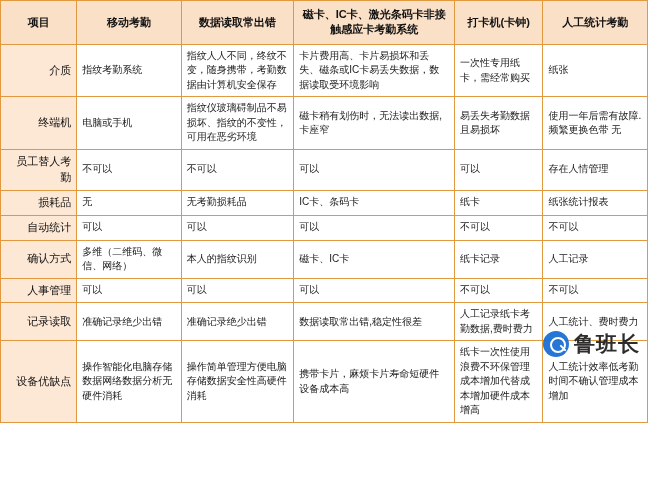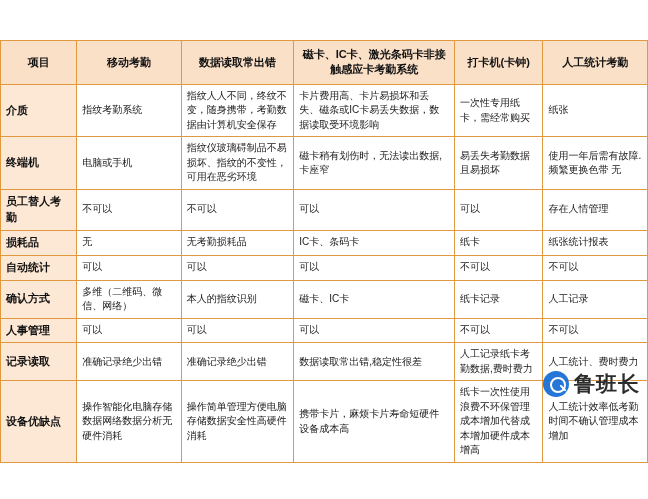--- a/index.html
+++ b/index.html
@@ -27,22 +27,22 @@
     background:#fbe0c8;
     font-weight:bold;
     text-align:center;
     font-size:11px;
     color:#111;
     padding:6px 4px;
     line-height:1.4;
   }
   tbody td.rowhead{
     background:#fde8d6;
-    font-weight:bold;
-    text-align:left;
+    font-weight:normal;
+    text-align:right;
     font-size:11px;
     color:#111;
   }
   tbody td.cell{
     background:#ffffff;
     text-align:left;
   }
   .col0{width:76px;}
   .col1{width:104px;}
   .col2{width:112px;}
@@ -75,21 +75,21 @@
     position:absolute;left:16px;top:16px;
     width:8px;height:2px;background:#fff;
     transform:rotate(45deg);
     border-radius:1px;
   }
   .wm-text{
     font-size:21px;font-weight:bold;color:#222;
     letter-spacing:1px;
     text-shadow:0 1px 0 #fff;
   }
-  .wrap{position:relative;width:648px;height:380px;margin-top:40px;}
+  .wrap{position:relative;width:648px;height:380px;}
 </style>
 </head>
 <body>
 
 <div class="wrap">
 
 <table>
   <colgroup>
     <col class="col0">
         <col class="col1">

